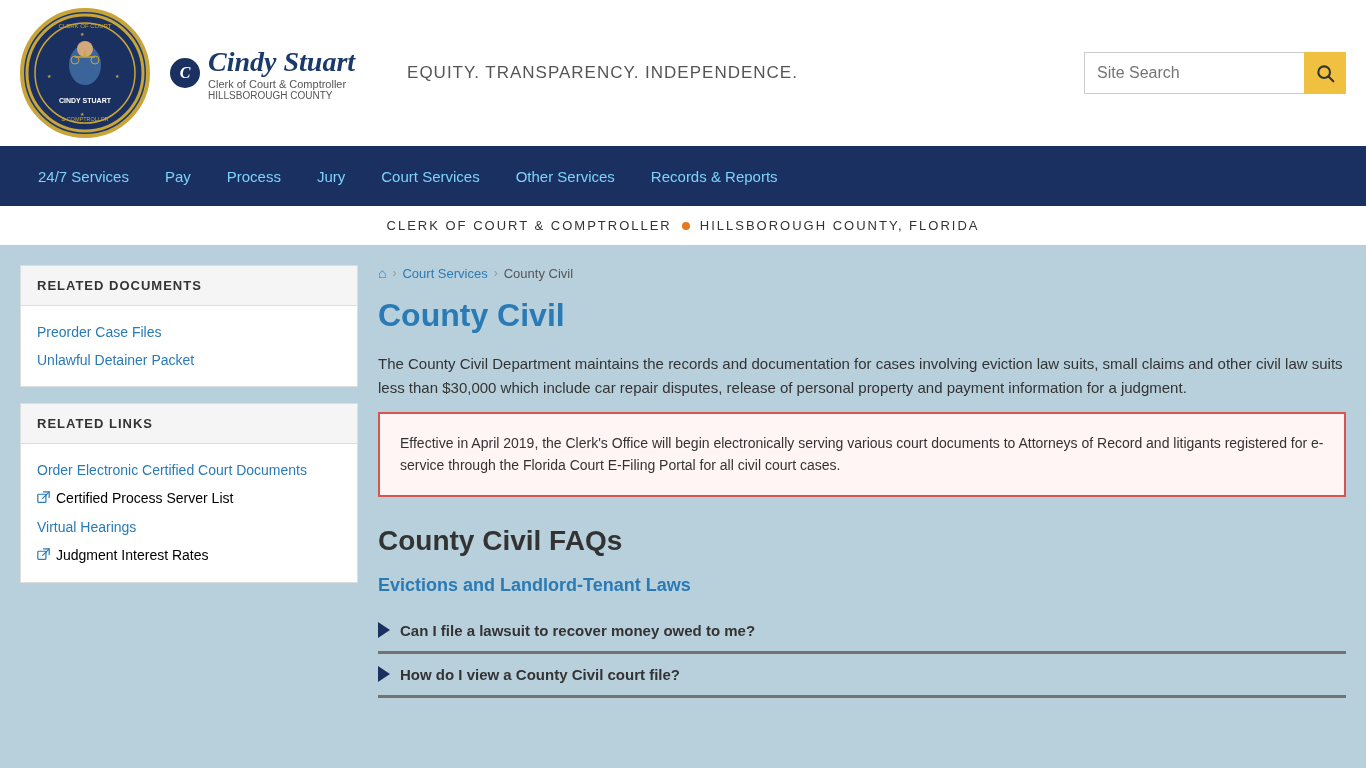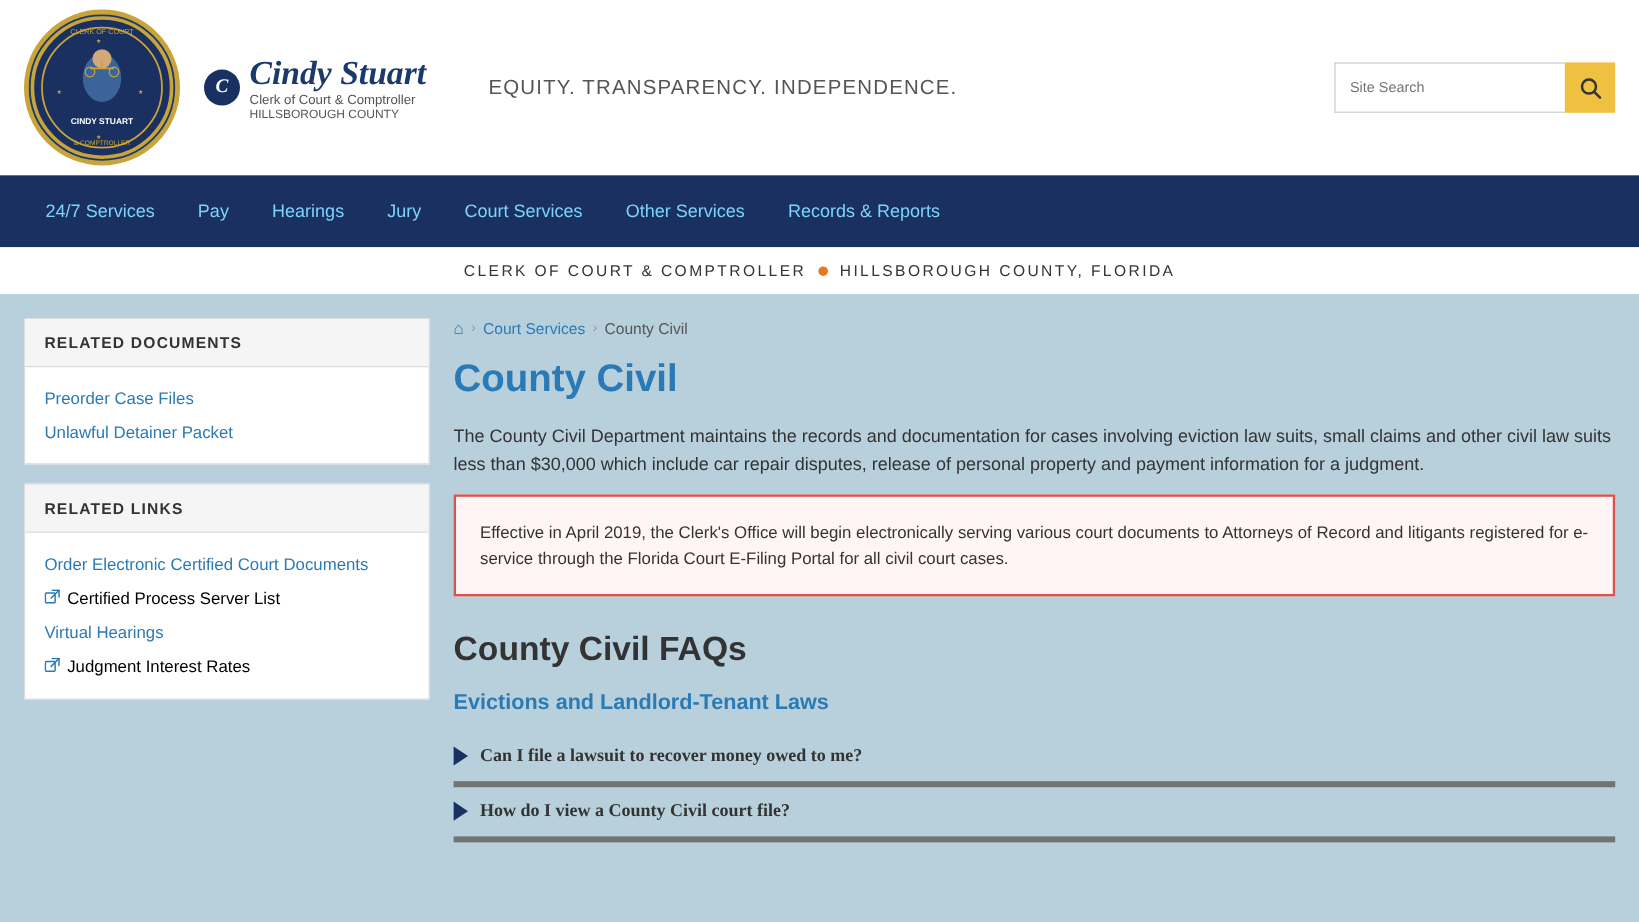--- a/index.html
+++ b/index.html
@@ -57,25 +57,25 @@
       font-size: 17px;
       color: #555;
       letter-spacing: 1px;
     }
     .search-area {
       margin-left: auto;
       display: flex;
       align-items: center;
     }
     .search-input {
-      width: 192px;
+      width: 220px;
       height: 42px;
       border: 1px solid #ccc;
       padding: 0 12px;
-      font-size: 12px;
+      font-size: 16px;
       color: #999;
       outline: none;
       border-right: none;
     }
     .search-btn {
       width: 42px;
       height: 42px;
       background: #f0c040;
       border: none;
       cursor: pointer;
@@ -225,23 +225,22 @@
       color: #2a7ab5;
       font-weight: 600;
       margin-bottom: 14px;
       cursor: pointer;
     }
     .faq-item {
       display: flex;
       align-items: center;
       gap: 10px;
       padding: 12px 0;
-      border-bottom: 5px solid #737373;
-      cursor: pointer;
-      font-family: Liberation Serif, serif;
+      border-bottom: 3px solid #737373;
+      cursor: pointer;
     }
     .faq-arrow {
       width: 0;
       height: 0;
       border-top: 8px solid transparent;
       border-bottom: 8px solid transparent;
       border-left: 12px solid #1a3060;
       flex-shrink: 0;
     }
     .faq-question {
@@ -301,21 +300,21 @@
         <circle cx="11" cy="11" r="7"></circle>
         <line x1="16.5" y1="16.5" x2="22" y2="22"></line>
       </svg>
     </button>
   </div>
 </div>
 
 <nav class="nav">
   <a class="nav-item">24/7 Services</a>
   <a class="nav-item">Pay</a>
-  <a class="nav-item">Hearings</a>
+  <a class="nav-item">Process</a>
   <a class="nav-item">Jury</a>
   <a class="nav-item">Court Services</a>
   <a class="nav-item">Other Services</a>
   <a class="nav-item">Records &amp; Reports</a>
 </nav>
 
 <div class="sub-header">
   <span>CLERK OF COURT &amp; COMPTROLLER</span>
   <span class="dot"></span>
   <span>HILLSBOROUGH COUNTY, FLORIDA</span>

